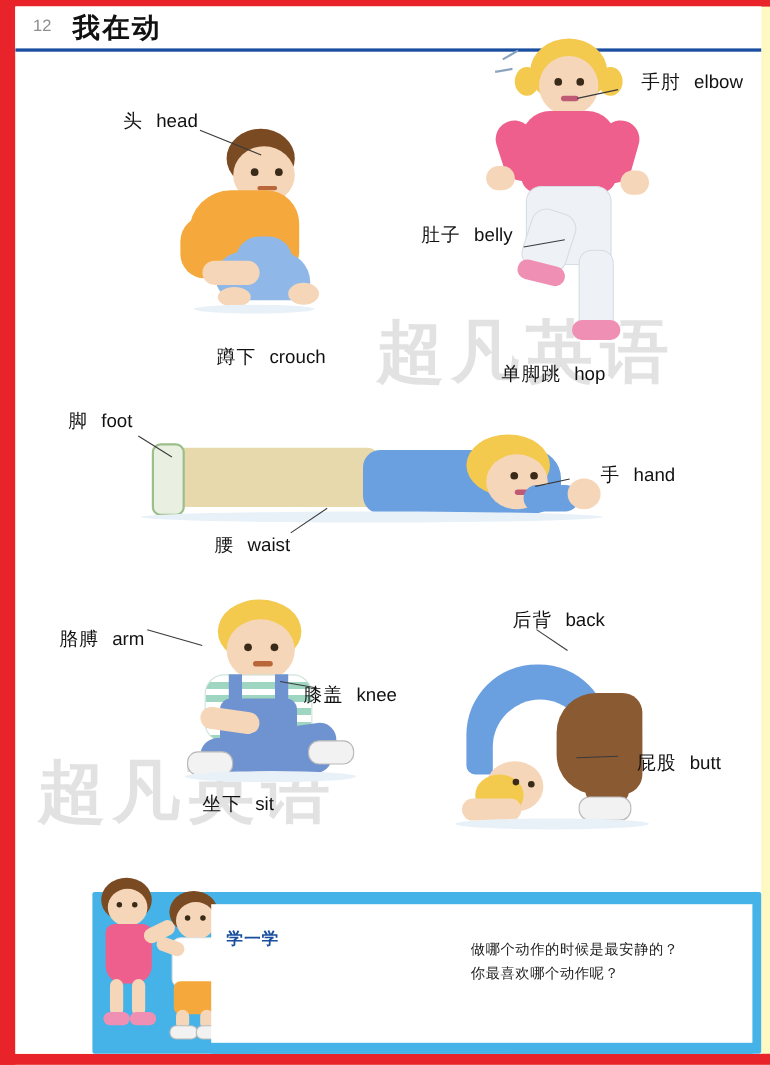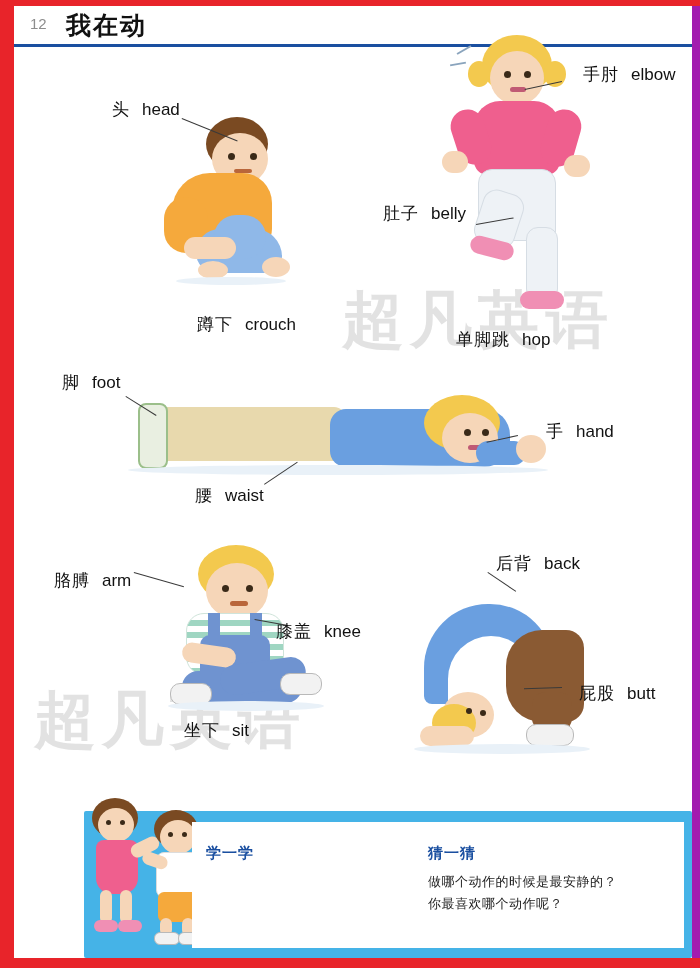--- a/index.html
+++ b/index.html
@@ -5,21 +5,21 @@
   html,body{margin:0;padding:0;}
   body{
     width:700px;height:968px;
     background:#ffffff;
     font-family:"Liberation Sans", sans-serif;
     overflow:hidden;
     position:relative;
   }
   .page{
     position:absolute;inset:0;
-    background:#a21caf;
+    background:#fef9c3;
   }
   
   .frame-left{position:absolute;left:0;top:0;width:14px;height:968px;background:#e8242a;}
   .frame-top{position:absolute;left:0;top:0;width:700px;height:6px;background:#e8242a;}
   .frame-bottom{position:absolute;left:0;bottom:0;width:700px;height:10px;background:#e8242a;}
   .inner{
     position:absolute;left:14px;top:6px;width:678px;height:952px;
     background:#ffffff;
   }
   
@@ -261,21 +261,21 @@
 
     <div class="label" style="left:181px;top:478px;">
       <span class="cn">腰</span><span class="en">waist</span>
     </div>
 
 
     <div class="label" style="left:40px;top:563px;">
       <span class="cn">胳膊</span><span class="en">arm</span>
     </div>
 
-    <div class="label" style="left:482px;top:546px;">
+    <div class="label" style="left:452px;top:546px;">
       <span class="cn">后背</span><span class="en">back</span>
     </div>
 
     <div class="label" style="left:262px;top:614px;">
       <span class="cn">膝盖</span><span class="en">knee</span>
     </div>
 
     <div class="label" style="left:565px;top:676px;">
       <span class="cn">屁股</span><span class="en">butt</span>
     </div>
@@ -311,20 +311,19 @@
       <div class="fig sk" style="left:106px;top:122px;width:12px;height:18px;border-radius:6px;"></div>
       <div class="fig shoe-w" style="left:78px;top:136px;width:24px;height:11px;border-radius:6px;"></div>
       <div class="fig shoe-w" style="left:102px;top:136px;width:24px;height:11px;border-radius:6px;"></div>
     </div>
 
     <div class="band-inner">
       <div class="col" style="left:14px;">
         <div class="col-h">学一学</div>
       </div>
       <div class="col" style="left:236px;">
-        <div class="col-h">猜一猜</div>
         <div class="col-b">做哪个动作的时候是最安静的？你最喜欢哪个动作呢？</div>
       </div>
     </div>
 
     <div class="bottom-cut"></div>
   </div>
 </div>
 
 </body></html>

